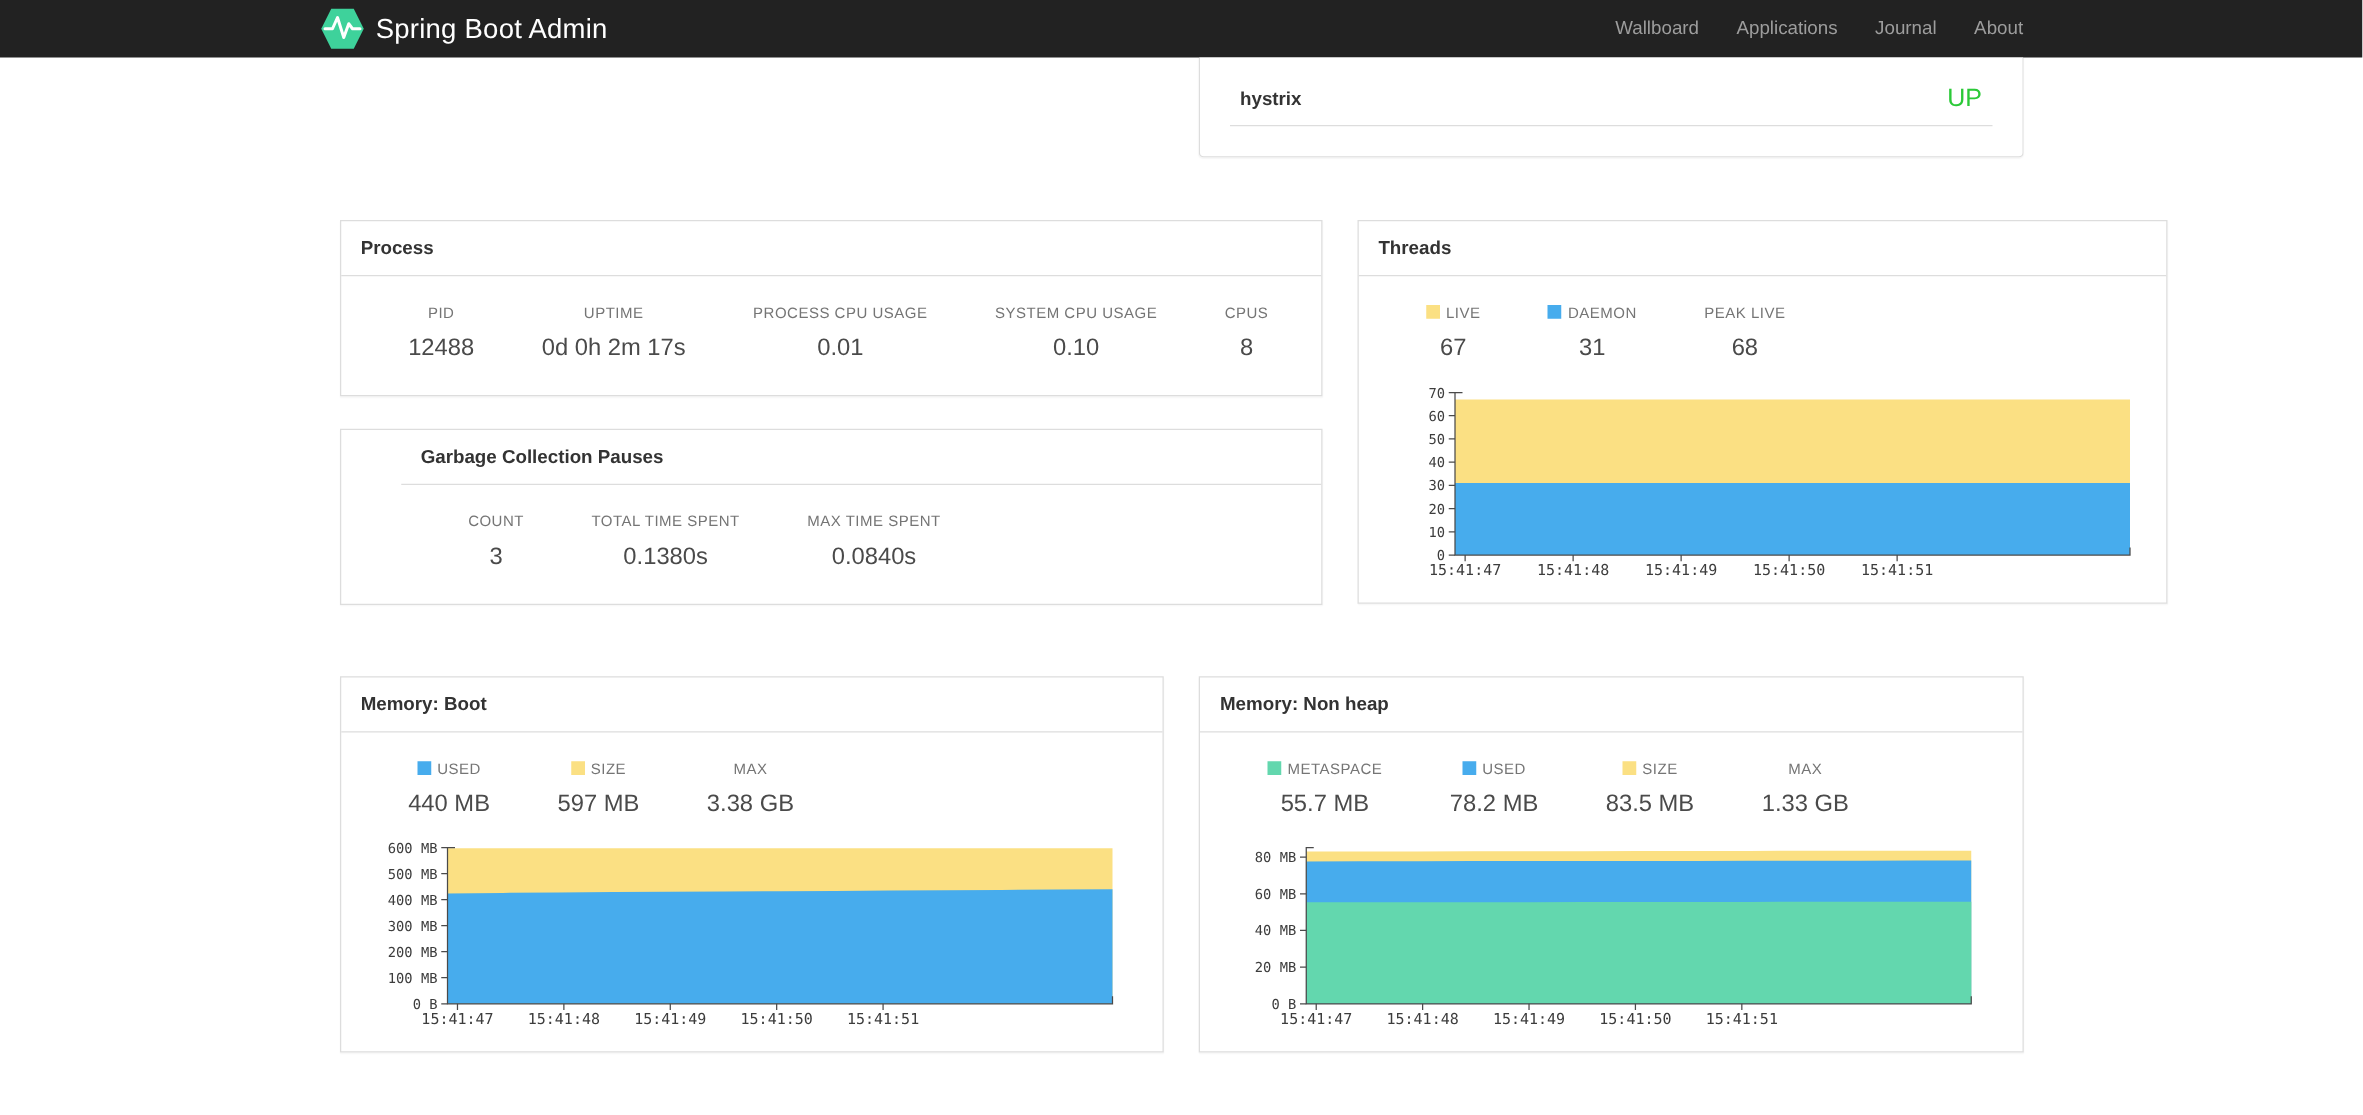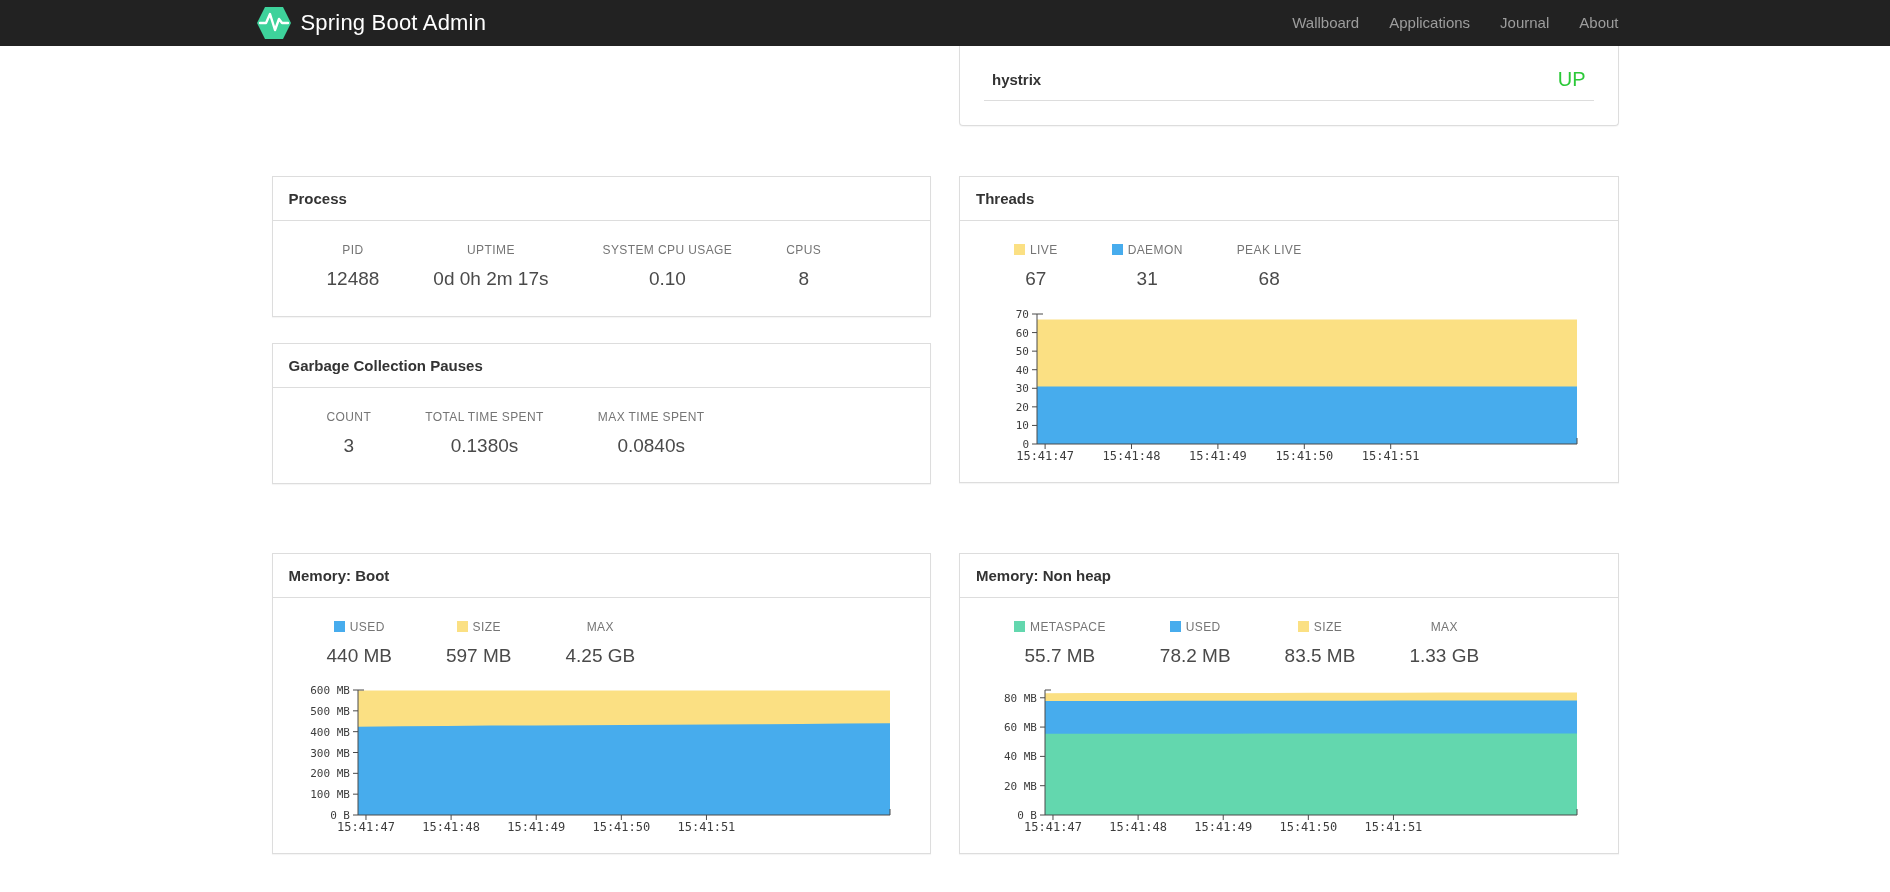--- a/index.html
+++ b/index.html
@@ -20,21 +20,21 @@
   .container { width:1347px; margin:0 auto; }
   .grid { display:grid; grid-template-columns:1fr 1fr; column-gap:28px; align-items:start; }
   .row-2 { margin-top:50px; }
   .row-3 { margin-top:53px; }
   
   .card { background:#fff; border:1px solid #ddd; border-radius:0; box-shadow:0 1px 1px rgba(0,0,0,.04); }
   .card-header { padding:13px 16px; font-size:15px; font-weight:700; color:#333; border-bottom:1px solid #ddd; }
   .card-body { padding:22px 15px 26px; }
   .card-body.with-chart { padding-bottom:8px; }
   .stack > .card { margin-bottom:26px; }
-  .stack > .card:last-child { margin-bottom:16px; }
+  .stack > .card:last-child { margin-bottom:4px;padding-left:48px; }
   
   .app-card { border-top:none; border-radius:0 0 4px 4px; }
   .app-row { display:flex; justify-content:space-between; align-items:center; padding:22px 32px 9px; }
   .app-name { font-size:15px; font-weight:700; color:#333; }
   .app-status { font-size:20px; font-weight:400; }
   .app-divider { height:1px; background:#ddd; margin:0 24px; }
   .app-spacer { height:24px; }
   
   .metrics { display:flex; padding-left:12px; }
   .metric { padding:0 27px; text-align:center; min-width:70px; }
@@ -87,20 +87,24 @@
         <div class="card-header">Process</div>
         <div class="card-body">
           <div class="metrics">
             <div class="metric">
               <div class="metric-label"><span>PID</span></div>
               <div class="metric-value">12488</div>
             </div>
             <div class="metric">
               <div class="metric-label"><span>UPTIME</span></div>
               <div class="metric-value">0d 0h 2m 17s</div>
+            </div>
+            <div class="metric">
+              <div class="metric-label"><span>PROCESS CPU USAGE</span></div>
+              <div class="metric-value">0.01</div>
             </div>
             <div class="metric">
               <div class="metric-label"><span>SYSTEM CPU USAGE</span></div>
               <div class="metric-value">0.10</div>
             </div>
             <div class="metric">
               <div class="metric-label"><span>CPUS</span></div>
               <div class="metric-value">8</div>
             </div>
           </div>
@@ -188,21 +192,21 @@
           <div class="metric">
             <div class="metric-label"><span class="sq" style="background-color: rgb(71, 172, 237);"></span><span>USED</span></div>
             <div class="metric-value">440 MB</div>
           </div>
           <div class="metric">
             <div class="metric-label"><span class="sq" style="background-color: rgb(251, 224, 131);"></span><span>SIZE</span></div>
             <div class="metric-value">597 MB</div>
           </div>
           <div class="metric">
             <div class="metric-label"><span>MAX</span></div>
-            <div class="metric-value">4.25 GB</div>
+            <div class="metric-value">3.38 GB</div>
           </div>
         </div>
         <svg class="chart" width="600" height="164" viewBox="0 0 600 164">
             <path d="M60 134 L60.0 9.6 L104.3 9.6 L148.7 9.6 L193.0 9.6 L237.3 9.6 L281.7 9.6 L326.0 9.6 L370.3 9.6 L414.7 9.6 L459.0 9.6 L503.3 9.6 L547.7 9.6 L592.0 9.6 L592 134 Z" fill="#fbe083"></path>
             <path d="M60 134 L60.0 45.7 L104.3 45.3 L148.7 45.0 L193.0 44.6 L237.3 44.4 L281.7 44.2 L326.0 44.0 L370.3 43.8 L414.7 43.4 L459.0 43.2 L503.3 43.0 L547.7 42.5 L592.0 42.3 L592 134 Z" fill="#47aced"></path>
             <path d="M66 9 L60 9 L60 134 L592 134 L592 128" fill="none" stroke="#4a4a4a" stroke-width="1"></path>
             <line x1="55" x2="60" y1="134" y2="134" stroke="#4a4a4a"></line>
             <text x="52" y="138" text-anchor="end" class="tick">0 B</text>
             <line x1="55" x2="60" y1="113.16666666666667" y2="113.16666666666667" stroke="#4a4a4a"></line>
             <text x="52" y="117.16666666666667" text-anchor="end" class="tick">100 MB</text>

